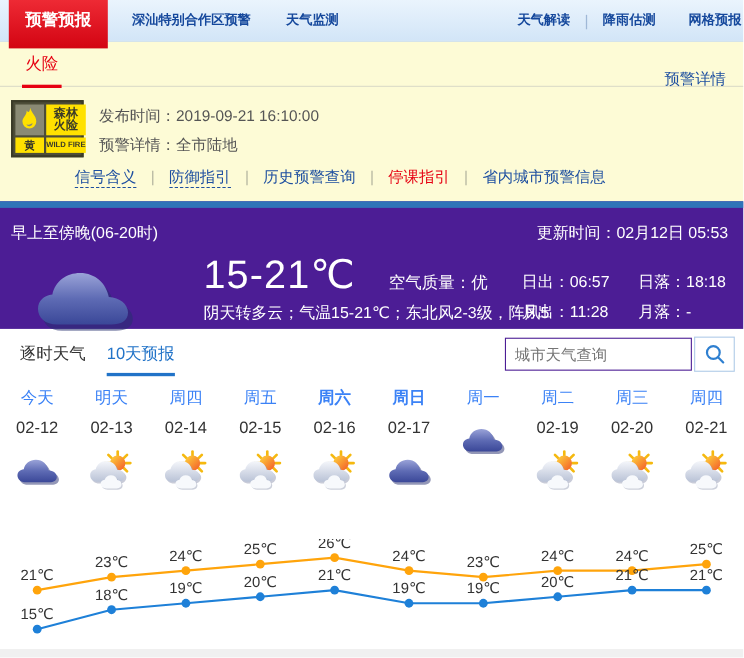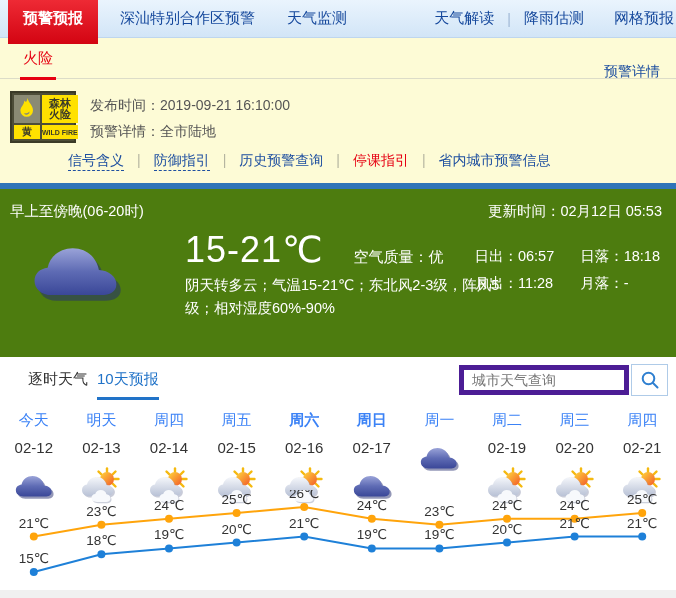--- a/index.html
+++ b/index.html
@@ -5,21 +5,21 @@
   * { margin:0; padding:0; box-sizing:border-box; }
   body { background:#fff; font-family:"Liberation Sans","DejaVu Sans",sans-serif; }
   .page { position:relative; width:676px; height:598px; background:#fff; overflow:hidden; }
 
   
   .topnav { height:38px; background:linear-gradient(180deg,#EAF4FD,#D2E5F7); border-bottom:1px solid #BED6EE;
             display:flex; align-items:stretch; }
   .nav-left { display:flex; align-items:center; }
   .nav-red { background:linear-gradient(180deg,#F2303A,#D30412); color:#fff; font-weight:bold; font-size:15px;
              padding:16px 15px; display:flex; align-items:center; margin-left:8px; margin-right:22px; cursor:pointer; }
-  .nav-item { color:#15489C; font-weight:normal; font-size:15px; margin-right:32px; cursor:pointer; white-space:nowrap; }
+  .nav-item { color:#15489C; font-weight:bold; font-size:12px; margin-right:32px; cursor:pointer; white-space:nowrap; }
   .nav-right { margin-left:auto; display:flex; align-items:center; margin-right:2px; }
   .nav-right .nav-item { margin-right:0; margin-left:0; }
   .nav-sep { color:#9FB8D6; margin:0 13px; font-size:14px; }
   .nav-gap { width:30px; }
 
   
   .warning { height:145px; background:#FDFBD6; }
   .warn-header { height:41px; border-bottom:1px solid #DCDCC8; position:relative; }
   .warn-tab { display:inline-block; margin-left:20px; font-size:15px; color:#E60012; padding:11px 3px 9px;
               border-bottom:3px solid #E60012; cursor:pointer; }
@@ -36,40 +36,40 @@
   .fb-en { background:#FFE100; color:#3B3B28; font-size:7px; font-weight:bold; letter-spacing:0;
            display:flex; align-items:center; justify-content:center; white-space:nowrap; }
   .warn-info { margin-left:14px; font-size:14px; color:#555; line-height:26px; padding-top:1px; }
   .warn-links { padding-left:68px; padding-top:6px; font-size:14px; white-space:nowrap; }
   .wl { color:#1E4FA0; cursor:pointer; }
   .wl.dashed { border-bottom:1px dashed #1E4FA0; padding-bottom:2px; }
   .wl.red { color:#E60012; }
   .wl-sep { color:#B5B5A0; margin:0 13px; }
 
   
-  .current { height:174px; background:#4d7c0f; border-top:6px solid #2F74B8; position:relative; color:#fff; }
+  .current { height:116px; background:#4c1d95; border-top:6px solid #2F74B8; position:relative; color:#fff; }
   .cur-header { position:absolute; left:10px; right:14px; top:13px; display:flex; justify-content:space-between;
                 font-size:14.5px; }
   .big-cloud { position:absolute; left:28px; top:44px; }
   .temp-line { position:absolute; left:185px; top:40px; display:flex; align-items:baseline; }
   .big-temp { font-size:36px; font-weight:normal; letter-spacing:1px; }
   .aqi { font-size:15px; margin-left:30px; }
   .cur-desc { position:absolute; left:185px; top:85px; width:318px; font-size:14.5px; line-height:23px; }
   .sun-moon { position:absolute; right:16px; top:58px; display:grid; grid-template-columns:auto auto;
               column-gap:26px; row-gap:8px; font-size:14.5px; }
   .sm-cell { white-space:nowrap; }
 
   
   .forecast { position:relative; }
   .tabs-row { position:relative; height:46px; }
   .tab { position:absolute; top:13px; font-size:15px; cursor:pointer; }
-  .tab-hourly { left:28px; color:#333; }
+  .tab-hourly { left:18px; color:#333; }
   .tab-tenday { left:97px; color:#2173C8; padding-bottom:8px; border-bottom:3px solid #2173C8; }
   .search-box { position:absolute; right:8px; top:7px; display:flex; align-items:center; }
-  .search-input { width:170px; height:30px; border:5px solid #4c1d95; font-size:14px; padding:0 8px; color:#6d28d9;
+  .search-input { width:170px; height:30px; border:1px solid #4c1d95; font-size:14px; padding:0 8px; color:#6d28d9;
                   outline:none; font-family:inherit; }
   .search-btn { width:37px; height:32px; border:1px solid #AFCBE8; background:#fff; margin-left:2px;
                 display:flex; align-items:center; justify-content:center; cursor:pointer; }
   .columns { display:grid; grid-template-columns:repeat(10,1fr); text-align:center; margin-top:4px; }
   .fcol { cursor:pointer; }
   .col-day { font-size:15px; color:#3b82f6; height:26px; line-height:26px; }
   .col-day.bold { font-weight:bold; }
   .col-date { font-size:15px; color:#333; height:26px; line-height:26px; margin-top:2px; }
   .col-icon { height:46px; display:flex; align-items:center; justify-content:center; margin-top:2px; }
   .chart { position:absolute; left:0; top:490px; width:676px; height:100px; }

